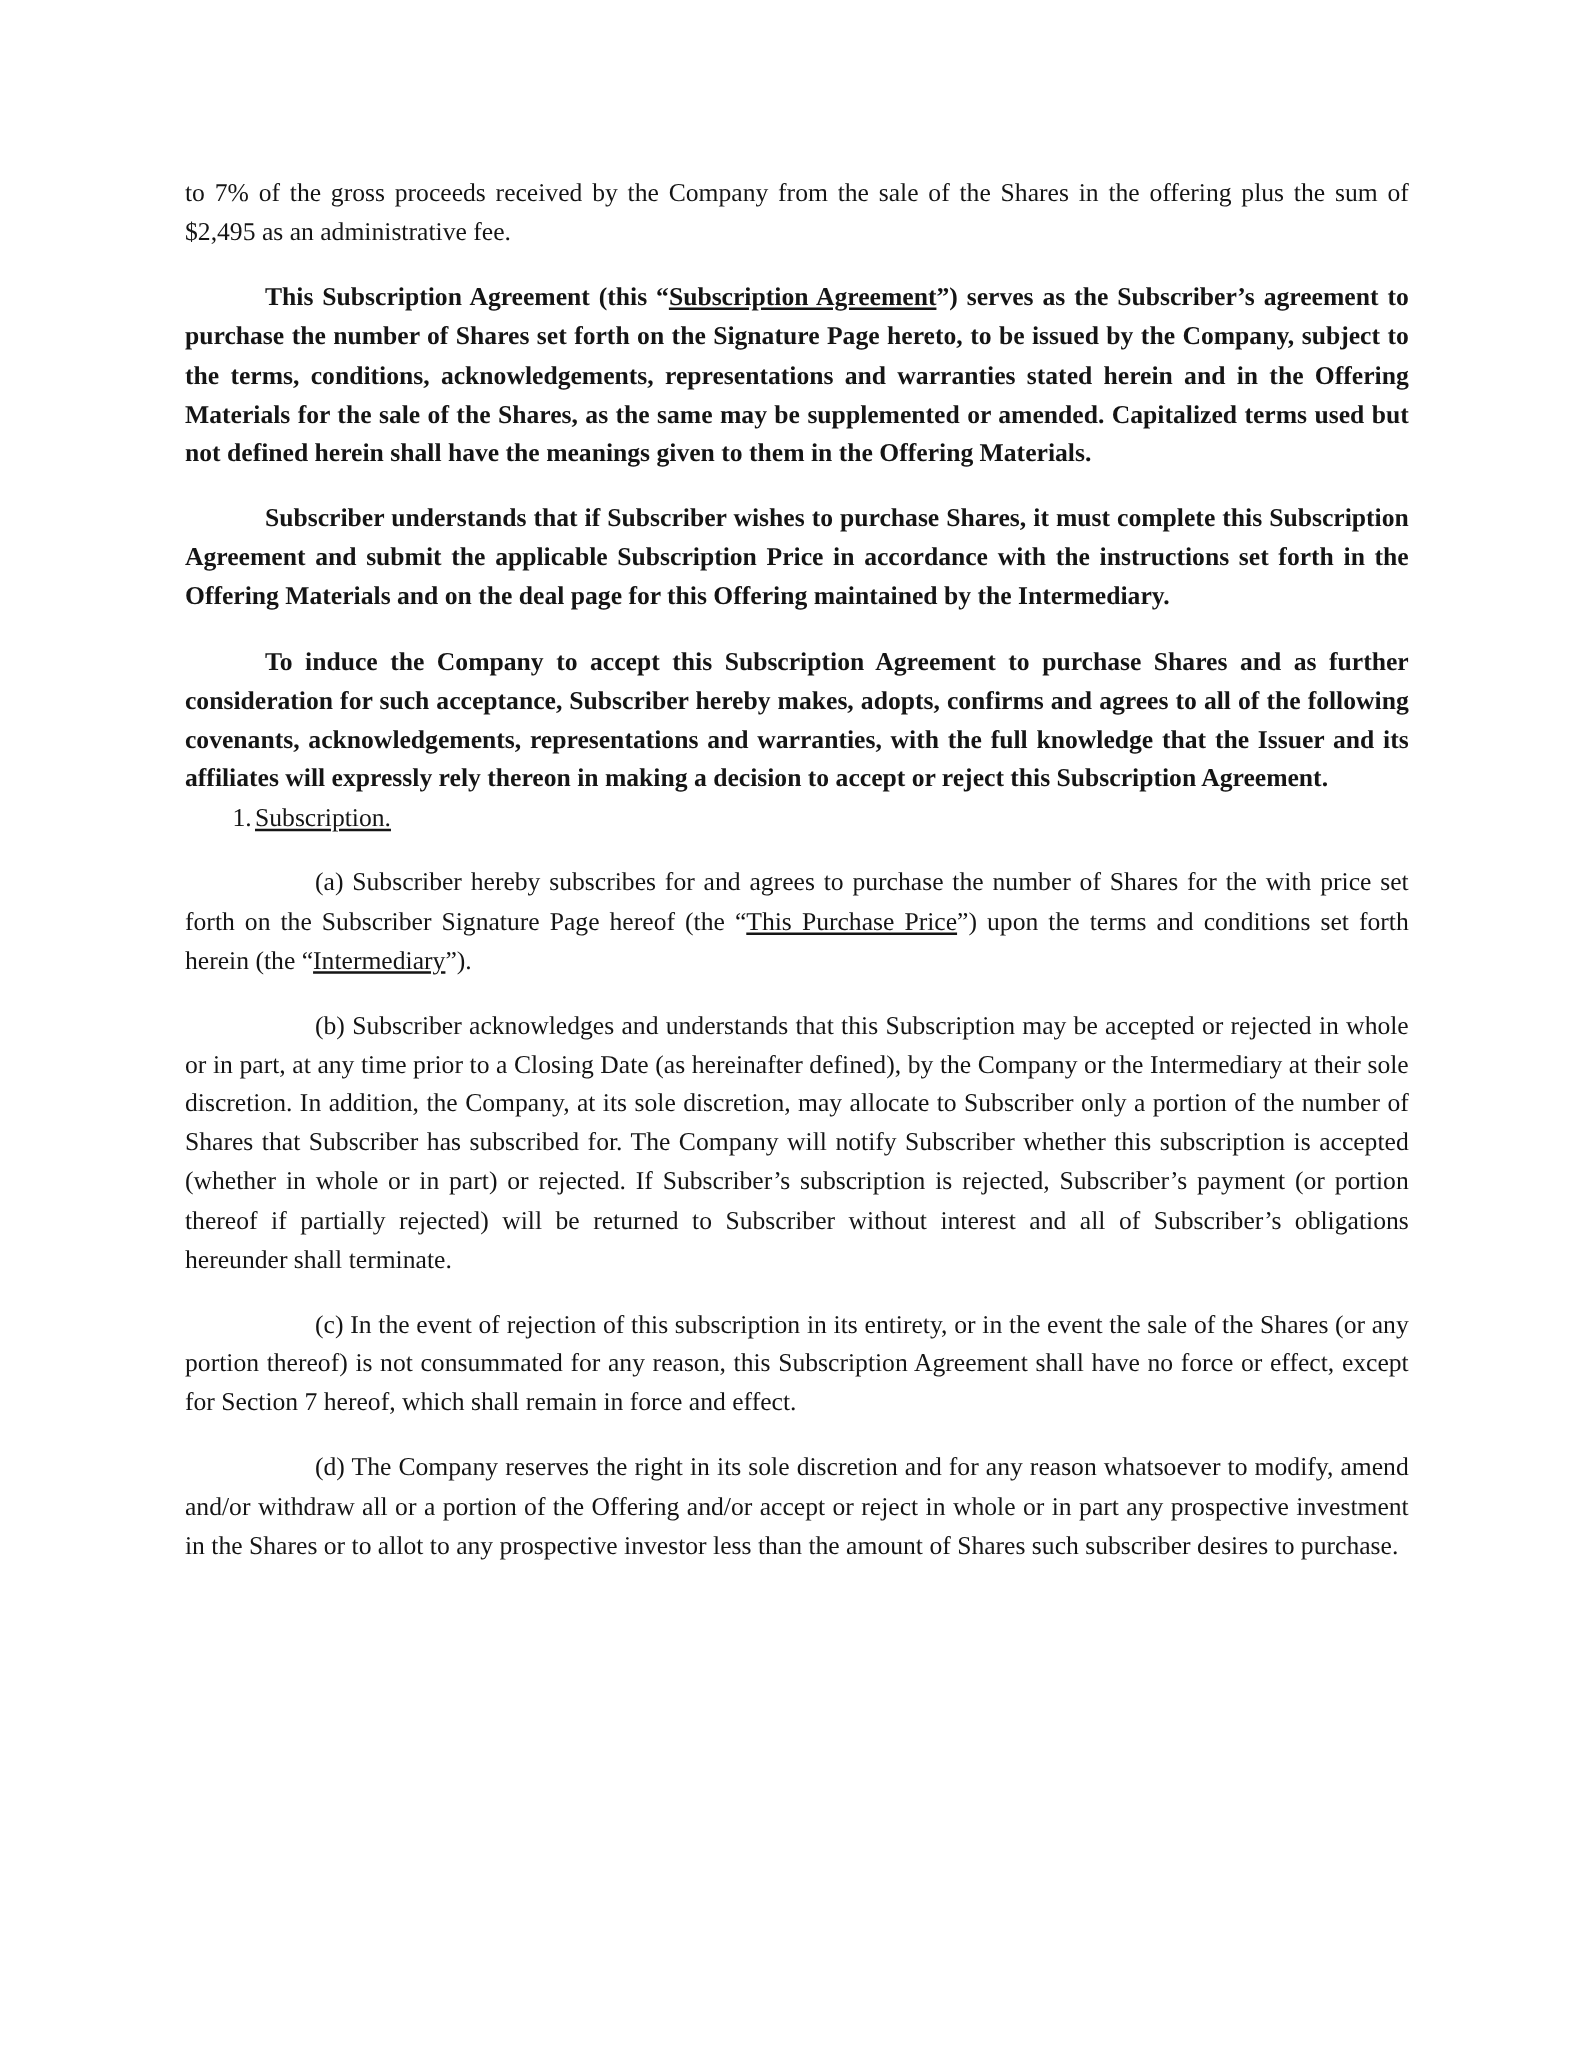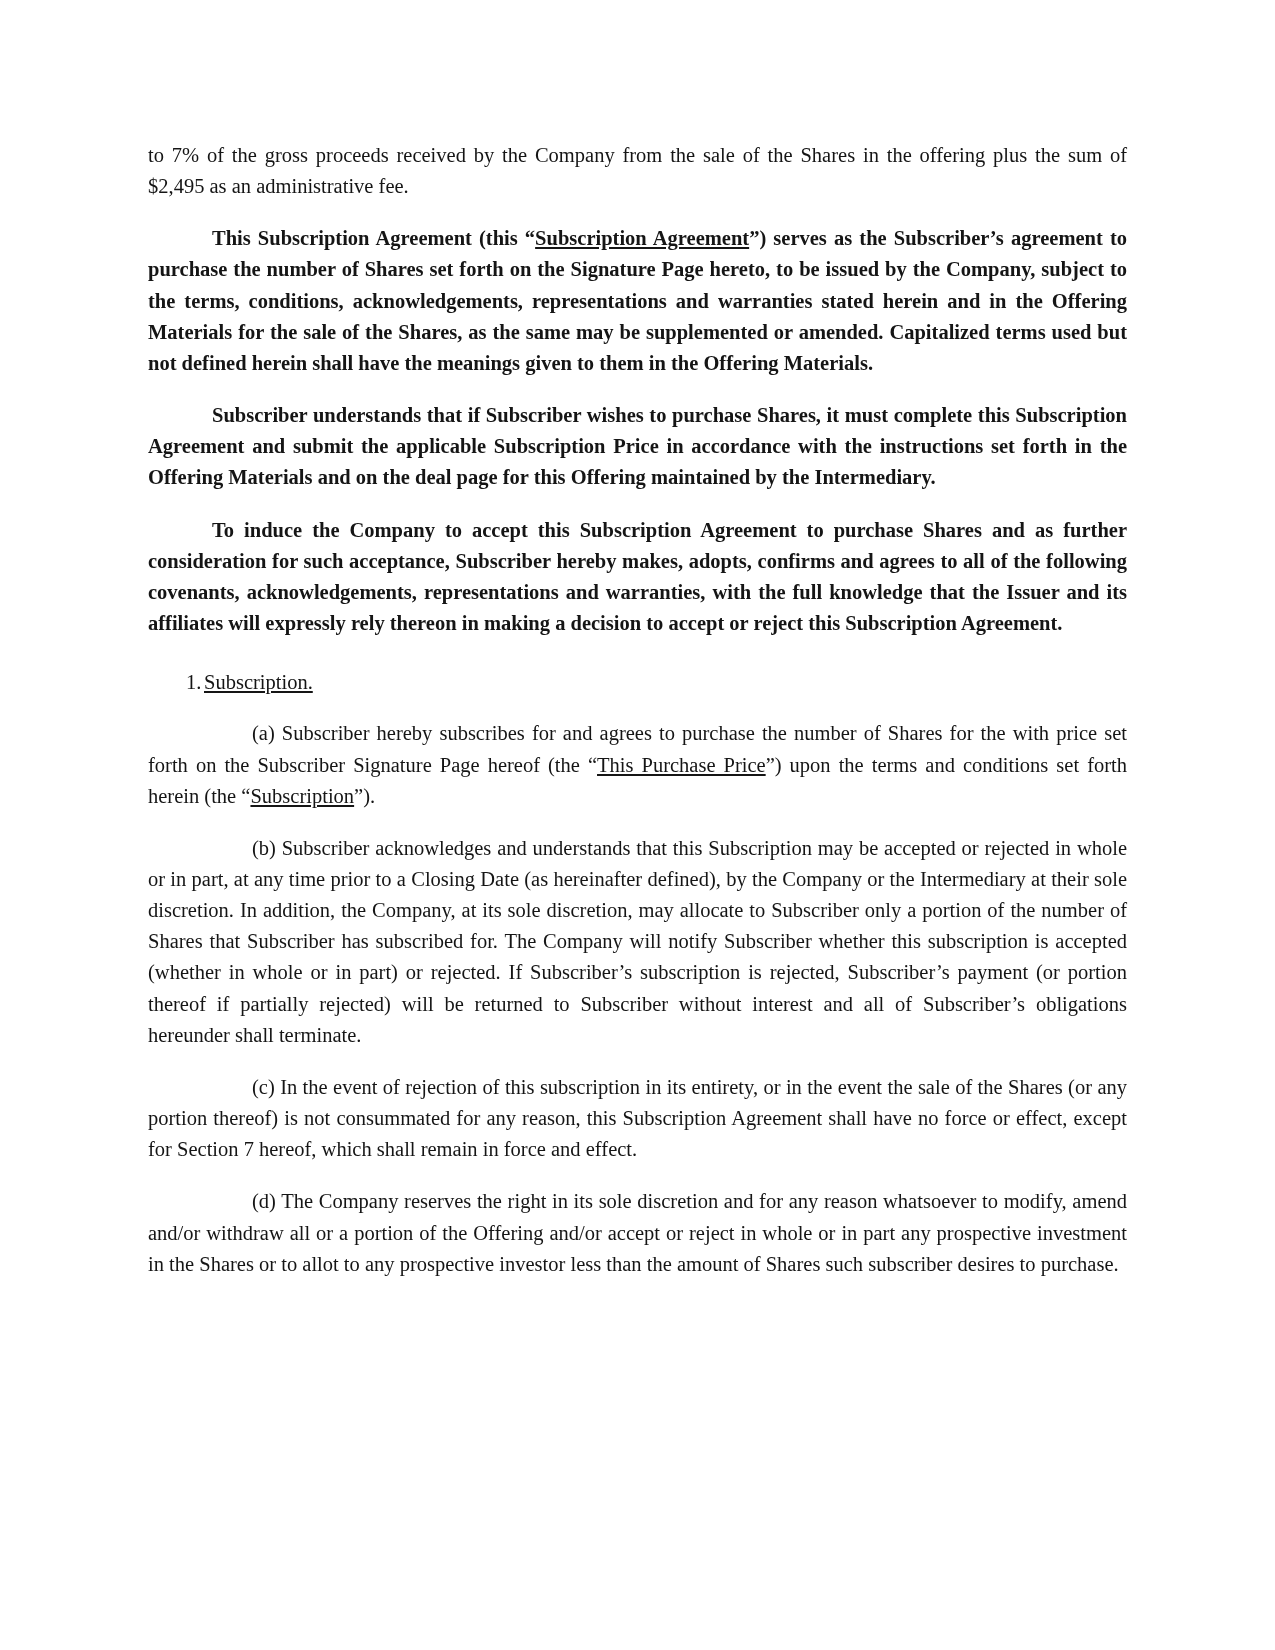--- a/index.html
+++ b/index.html
@@ -32,21 +32,21 @@
     text-indent: 0;
   }
   p.para.indent {
     text-indent: 64px;
     font-weight: bold;
   }
   p.para.indent-big {
     text-indent: 104px;
   }
   p.para.tight {
-    margin-bottom: 28px;
+    margin-bottom: 1px;
   }
   .u {
     text-decoration: underline;
   }
   .list-item {
     margin: 0 0 20px 0;
     display: flex;
     align-items: baseline;
   }
   .list-num {
@@ -72,21 +72,21 @@
 
     <p class="para indent" id="p-subscriber-understands"><span>Subscriber understands that if Subscriber wishes to purchase Shares, it must complete this Subscription Agreement and submit the applicable Subscription Price in accordance with the instructions set forth in the Offering Materials and on the deal page for this Offering maintained by the Intermediary.</span></p>
 
     <p class="para indent tight" id="p-to-induce"><span>To induce the Company to accept this Subscription Agreement to purchase Shares and as further consideration for such acceptance, Subscriber hereby makes, adopts, confirms and agrees to all of the following covenants, acknowledgements, representations and warranties, with the full knowledge that the Issuer and its affiliates will expressly rely thereon in making a decision to accept or reject this Subscription Agreement.</span></p>
 
     <div class="list-item">
       <span class="list-num">1.</span>
       <span class="list-text u">Subscription.</span>
     </div>
 
-    <p class="para indent-big" id="p-a"><span>(a) Subscriber hereby subscribes for and agrees to purchase the number of Shares for the with price set forth on the Subscriber Signature Page hereof (the “</span><span class="u">This Purchase Price</span><span>”) upon the terms and conditions set forth herein (the “</span><span class="u">Subscription</span><span>”).</span></p>
+    <p class="para indent-big" id="p-a"><span>(a) Subscriber hereby subscribes for and agrees to purchase the number of Shares for the with price set forth on the Subscriber Signature Page hereof (the “</span><span class="u">This Purchase Price</span><span>”) upon the terms and conditions set forth herein (the “</span><span class="u">Intermediary</span><span>”).</span></p>
 
     <p class="para indent-big" id="p-b"><span>(b) Subscriber acknowledges and understands that this Subscription may be accepted or rejected in whole or in part, at any time prior to a Closing Date (as hereinafter defined), by the Company or the Intermediary at their sole discretion. In addition, the Company, at its sole discretion, may allocate to Subscriber only a portion of the number of Shares that Subscriber has subscribed for. The Company will notify Subscriber whether this subscription is accepted (whether in whole or in part) or rejected. If Subscriber’s subscription is rejected, Subscriber’s payment (or portion thereof if partially rejected) will be returned to Subscriber without interest and all of Subscriber’s obligations hereunder shall terminate.</span></p>
 
     <p class="para indent-big" id="p-c"><span>(c) In the event of rejection of this subscription in its entirety, or in the event the sale of the Shares (or any portion thereof) is not consummated for any reason, this Subscription Agreement shall have no force or effect, except for Section 7 hereof, which shall remain in force and effect.</span></p>
 
     <p class="para indent-big" id="p-d"><span>(d) The Company reserves the right in its sole discretion and for any reason whatsoever to modify, amend and/or withdraw all or a portion of the Offering and/or accept or reject in whole or in part any prospective investment in the Shares or to allot to any prospective investor less than the amount of Shares such subscriber desires to purchase.</span></p>
 
   </div>
 </div>
 

